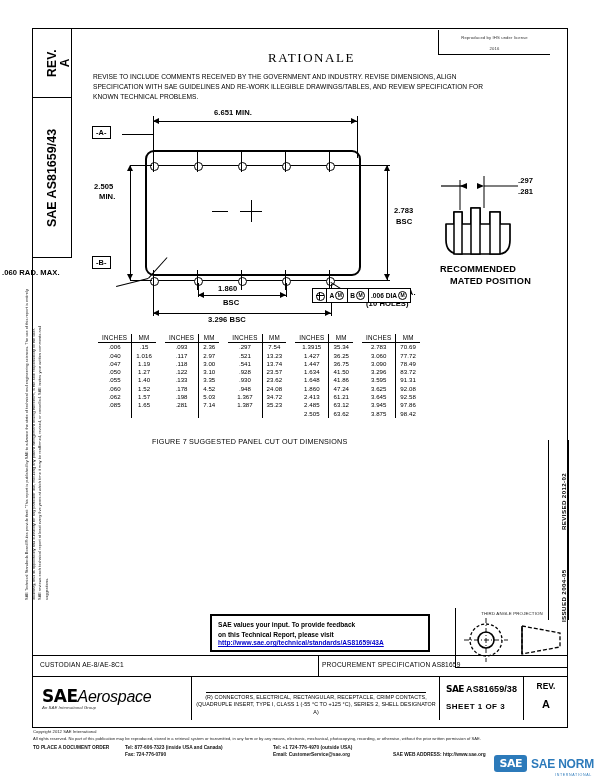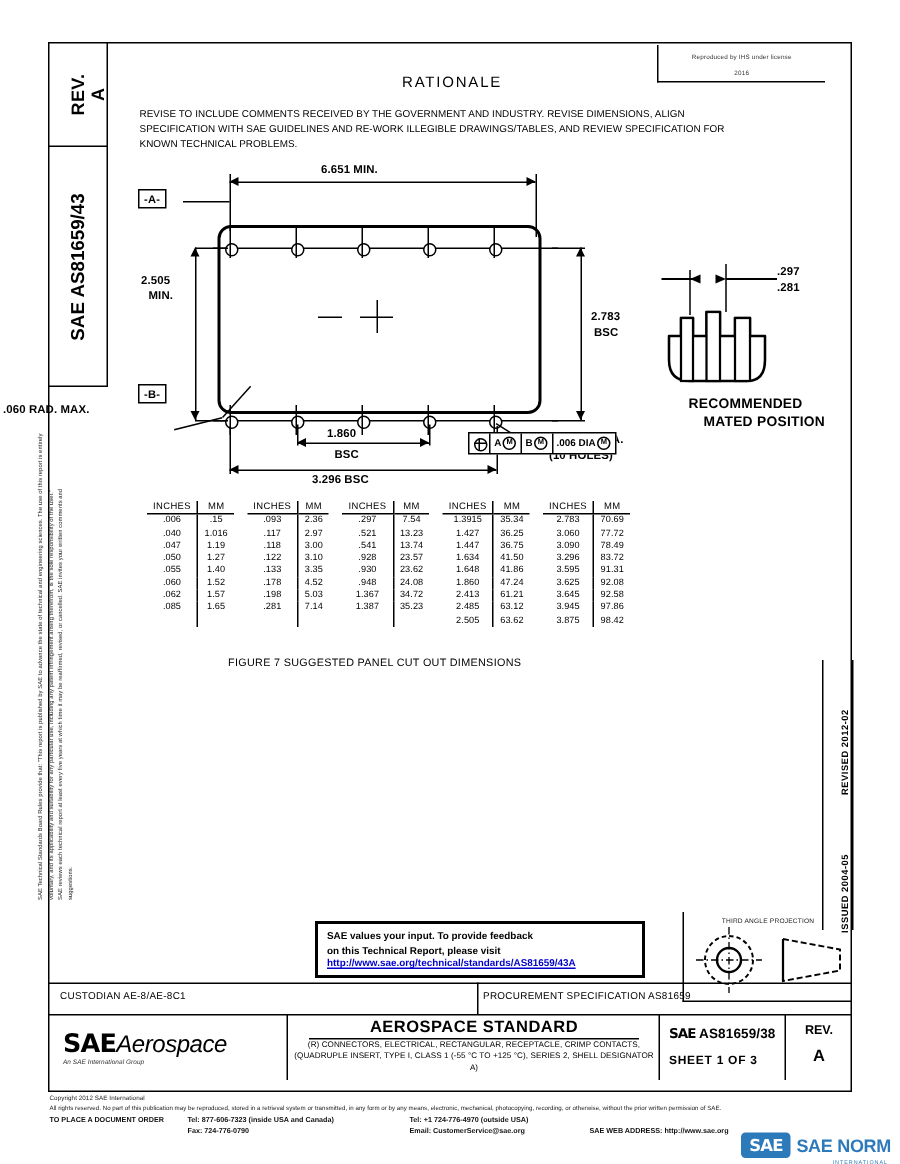--- a/index.html
+++ b/index.html
@@ -30,21 +30,21 @@
   #pntab span{position:absolute;left:50%;top:50%;transform:translate(-50%,-50%) rotate(-90deg);
               font-weight:bold;font-size:12.5px;white-space:nowrap;letter-spacing:0px;}
 
   
   #revdate{left:560px;top:530px;transform:rotate(-90deg);font-size:6.2px;font-weight:bold;letter-spacing:.06em;}
   #issdate{left:560px;top:622px;transform:rotate(-90deg);font-size:6.2px;font-weight:bold;letter-spacing:.06em;}
   #rightrule{left:548px;top:440px;width:0;height:180px;border-left:1.1px solid #000;}
   #rightrule2{left:568px;top:440px;width:0;height:180px;border-left:1.1px solid #000;}
 
   
-  #rationale-title{left:268px;top:50px;font-size:10px;letter-spacing:.12em;}
+  #rationale-title{left:268px;top:50px;font-size:13px;letter-spacing:.12em;font-family:Liberation Serif, serif;}
   #rationale-body{left:93px;top:72px;width:400px;font-size:6.6px;line-height:10px;letter-spacing:.005em;}
 
   
   #stampbox{left:438px;top:30px;width:112px;height:25px;border-left:1.4px solid #000;border-bottom:1.4px solid #000;}
   #stampbox div{text-align:center;font-size:4.2px;line-height:6px;color:#333;padding-top:5px;letter-spacing:.03em;}
 
   
   #draw{left:90px;top:108px;width:420px;height:212px;}
 
   
@@ -80,21 +80,21 @@
   #fcf .cell:last-child{border-right:none;}
   .modc{display:inline-block;border:1.1px solid #000;border-radius:50%;width:7px;height:7px;
         line-height:6px;text-align:center;font-size:5px;font-weight:bold;margin-left:1px;}
   .posym{display:inline-block;width:8px;height:8px;position:relative;}
   .posym:before{content:"";position:absolute;left:3.2px;top:0;width:0;height:8px;border-left:1.1px solid #000;}
   .posym:after{content:"";position:absolute;left:0;top:3.2px;width:8px;height:0;border-top:1.1px solid #000;}
   .posym i{position:absolute;left:0.4px;top:0.4px;width:7px;height:7px;border:1.1px solid #000;border-radius:50%;}
 
   
   #mated{position:absolute;left:440px;top:162px;width:120px;height:140px;}
-  #mated .lbl{position:absolute;font-weight:bold;font-size:9.2px;letter-spacing:.02em;white-space:nowrap;margin-left:19px;}
+  #mated .lbl{position:absolute;font-weight:bold;font-size:9.2px;letter-spacing:.02em;white-space:nowrap;}
 
   
   #dimtable{position:absolute;left:98px;top:334px;width:410px;}
   #dimtable table{border-collapse:collapse;font-size:6.1px;letter-spacing:.01em;}
   #dimtable td,#dimtable th{padding:0 4px 0 4px;text-align:center;height:8.3px;line-height:8.3px;
                             font-weight:normal;white-space:nowrap;}
   #dimtable th{font-weight:normal;border-bottom:1.1px solid #000;font-size:6.3px;letter-spacing:.04em;}
   #dimtable .vsep{border-left:1.1px solid #000;}
   #dimtable .gap{border:none;width:9px;padding:0;}
 
@@ -524,21 +524,20 @@
   <div class="bx" id="tb4"></div>
 
   <div id="saelogo">
     <div style="display:flex;align-items:baseline;">
       <span class="sae">SAE</span>
       <span class="aero">Aerospace</span>
     </div>
     <div class="sub">An SAE International Group</div>
   </div>
 
-  <div id="asttl">AEROSPACE STANDARD</div>
   <div id="asrule"></div>
   <div id="assub">(R) CONNECTORS, ELECTRICAL, RECTANGULAR, RECEPTACLE, CRIMP CONTACTS, (QUADRUPLE INSERT, TYPE I, CLASS 1 (-55 °C TO +125 °C), SERIES 2, SHELL DESIGNATOR A)</div>
 
   <div id="docno">
     <span class="mk">SAE</span>
     <span>AS81659/38</span>
   </div>
   <div id="sheetno">SHEET 1 OF 3</div>
   <div id="revlbl">REV.</div>
   <div id="revval">A</div>

